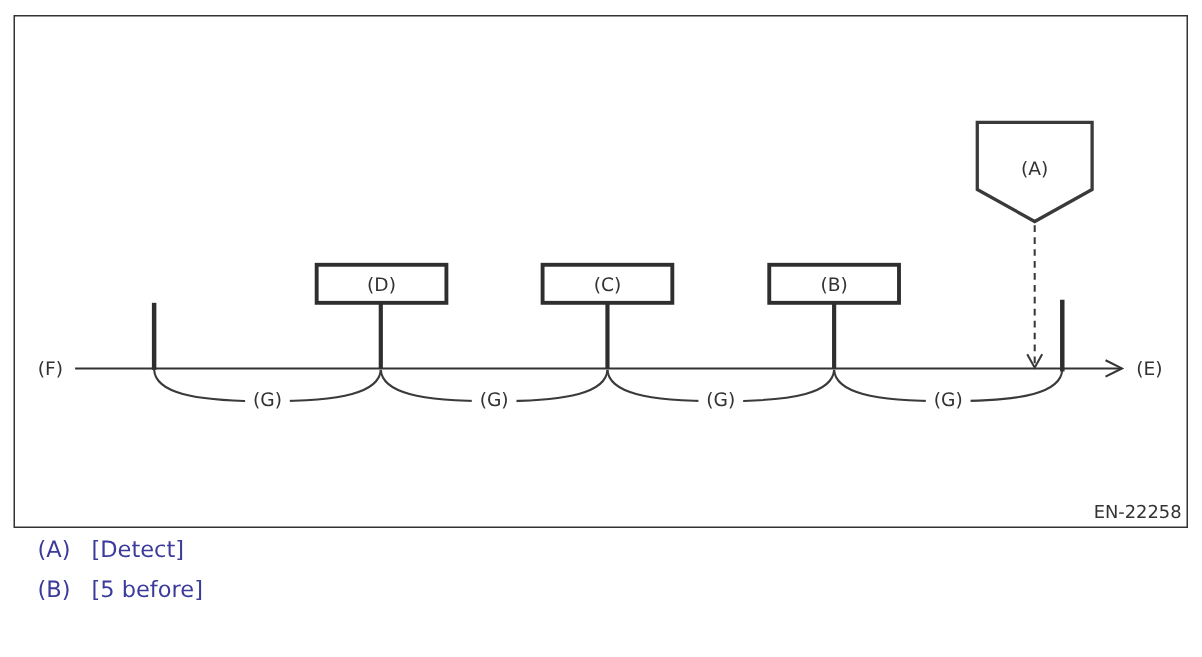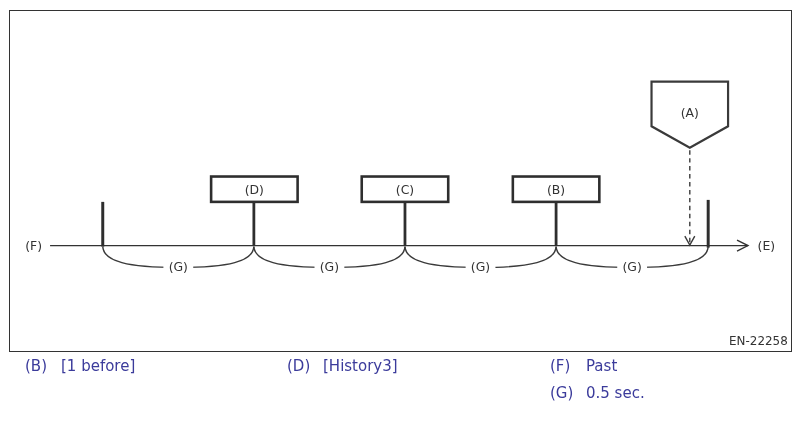--- a/index.html
+++ b/index.html
@@ -113,31 +113,23 @@
       <rect x="609.5" y="249" width="30" height="14" fill="#ffffff"></rect>
       <text x="624.5" y="256.5" text-anchor="middle" dominant-baseline="central" class="diag-label">(G)</text>
 
       <text x="781" y="336" text-anchor="end" class="fig-code">EN-22258</text>
     </svg>
   </div>
 
   <div class="legend">
     <div class="legend-col legend-col-1">
       <div class="legend-row">
-        <span class="legend-key">(B)</span><span class="legend-val">[1 before]</span>
+        <span class="legend-key">(A)</span><span class="legend-val">[Detect]</span>
+      </div>
+      <div class="legend-row">
+        <span class="legend-key">(B)</span><span class="legend-val">[5 before]</span>
       </div>
     </div>
     <div class="legend-col legend-col-2">
-      <div class="legend-row">
-        <span class="legend-key">(D)</span><span class="legend-val">[History3]</span>
-      </div>
-    </div>
-    <div class="legend-col legend-col-3">
-      <div class="legend-row">
-        <span class="legend-key">(F)</span><span class="legend-val">Past</span>
-      </div>
-      <div class="legend-row">
-        <span class="legend-key">(G)</span><span class="legend-val">0.5 sec.</span>
-      </div>
     </div>
   </div>
 
 </div>
 
 </body></html>

